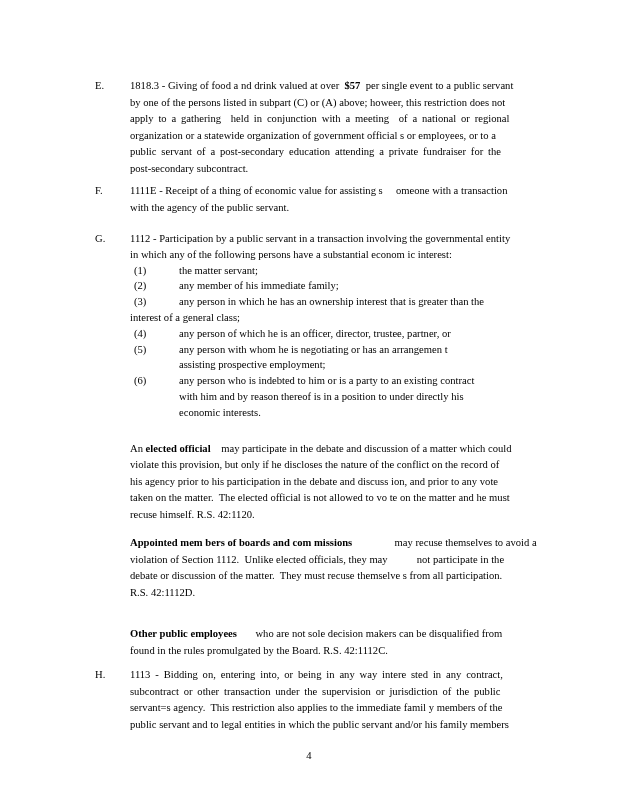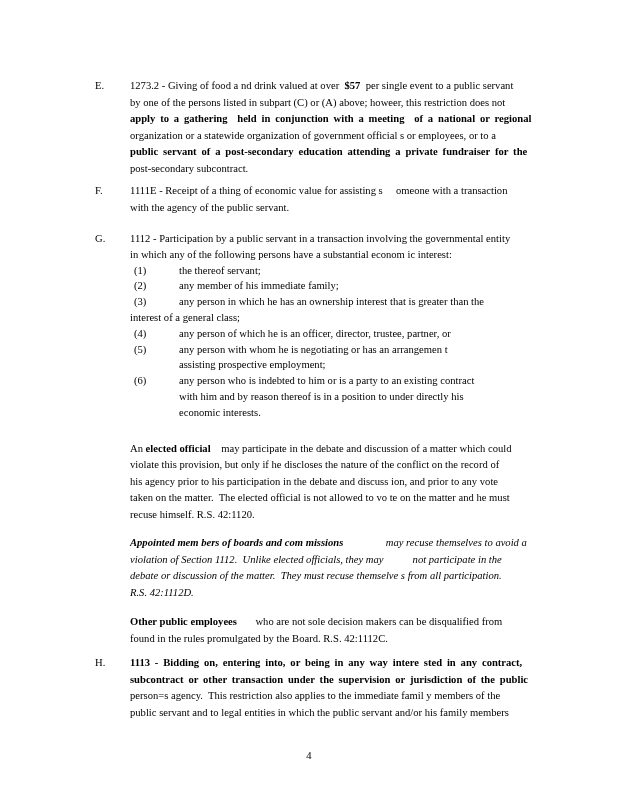--- a/index.html
+++ b/index.html
@@ -26,52 +26,52 @@
     width: 440px;
   }
   .block {
     position: relative;
     line-height: 16.5px;
   }
   .block.glist { line-height: 15.8px; }
   .mt6  { margin-top: 6px; }
   .mt15 { margin-top: 15px; }
   .mt5  { margin-top: 20px; }
-  .mt12 { margin-top: 12px; font-style: italic; }
-  .mt13 { margin-top: 13px; }
+  .mt12 { margin-top: 12px; }
+  .mt13 { margin-top: 25px; }
   .mt8  { margin-top: 8px; }
   .letter {
     position: absolute;
     left: -35px;
     top: 0;
   }
   .line { white-space: pre; }
   .line.ind { padding-left: 49px; position: relative; }
   .line .marker { position: absolute; left: 4px; top: 0; }
-  .line.wsp { word-spacing: 2.2px; font-weight: bold; }
+  .line.wsp { word-spacing: 2.2px; }
   .bseg { font-weight: bold; }
   .pageno {
     position: absolute;
     left: 0;
     top: 748px;
     width: 618px;
     text-align: center;
     line-height: 16.5px;
   }
 </style>
 </head>
 <body>
 
 <div class="page">
   <div class="content">
 
     <div class="block">
       <span class="letter">E.</span>
       <div>
-          <div class="line"><span>1273.2 - Giving of food a nd drink valued at over  </span><span class="bseg">$57</span><span>  per single event to a public servant</span></div>
+          <div class="line"><span>1818.3 - Giving of food a nd drink valued at over  </span><span class="bseg">$57</span><span>  per single event to a public servant</span></div>
           <div class="line"><span>by one of the persons listed in subpart (C) or (A) above; howeer, this restriction does not</span></div>
           <div class="line wsp"><span>apply to a gathering  held in conjunction with a meeting  of a national or regional</span></div>
           <div class="line"><span>organization or a statewide organization of government official s or employees, or to a</span></div>
           <div class="line wsp"><span>public servant of a post-secondary education attending a private fundraiser for the</span></div>
           <div class="line"><span>post-secondary subcontract.</span></div>
         </div>
     </div>
 
     <div class="block mt6">
       <span class="letter">F.</span>
@@ -79,21 +79,21 @@
           <div class="line"><span>1111E - Receipt of a thing of economic value for assisting s     omeone with a transaction</span></div>
           <div class="line"><span>with the agency of the public servant.</span></div>
         </div>
     </div>
 
     <div class="block glist mt15">
       <span class="letter">G.</span>
       <div>
           <div class="line"><span>1112 - Participation by a public servant in a transaction involving the governmental entity</span></div>
           <div class="line"><span>in which any of the following persons have a substantial econom ic interest:</span></div>
-          <div class="line ind"><span class="marker">(1)</span><span>the thereof servant;</span></div>
+          <div class="line ind"><span class="marker">(1)</span><span>the matter servant;</span></div>
           <div class="line ind"><span class="marker">(2)</span><span>any member of his immediate family;</span></div>
           <div class="line ind"><span class="marker">(3)</span><span>any person in which he has an ownership interest that is greater than the</span></div>
           <div class="line"><span>interest of a general class;</span></div>
           <div class="line ind"><span class="marker">(4)</span><span>any person of which he is an officer, director, trustee, partner, or</span></div>
           <div class="line ind"><span class="marker">(5)</span><span>any person with whom he is negotiating or has an arrangemen t</span></div>
           <div class="line ind"><span>assisting prospective employment;</span></div>
           <div class="line ind"><span class="marker">(6)</span><span>any person who is indebted to him or is a party to an existing contract</span></div>
           <div class="line ind"><span>with him and by reason thereof is in a position to under directly his</span></div>
           <div class="line ind"><span>economic interests.</span></div>
         </div>
@@ -123,21 +123,21 @@
           <div class="line"><span class="bseg">Other public employees</span><span>       who are not sole decision makers can be disqualified from</span></div>
           <div class="line"><span>found in the rules promulgated by the Board. R.S. 42:1112C.</span></div>
         </div>
     </div>
 
     <div class="block mt8">
       <span class="letter">H.</span>
       <div>
           <div class="line wsp"><span>1113 - Bidding on, entering into, or being in any way intere sted in any contract,</span></div>
           <div class="line wsp"><span>subcontract or other transaction under the supervision or jurisdiction of the public</span></div>
-          <div class="line"><span>person=s agency.  This restriction also applies to the immediate famil y members of the</span></div>
+          <div class="line"><span>servant=s agency.  This restriction also applies to the immediate famil y members of the</span></div>
           <div class="line"><span>public servant and to legal entities in which the public servant and/or his family members</span></div>
         </div>
     </div>
 
   </div>
 
   <div class="pageno">4</div>
 </div>
 
 </body></html>

